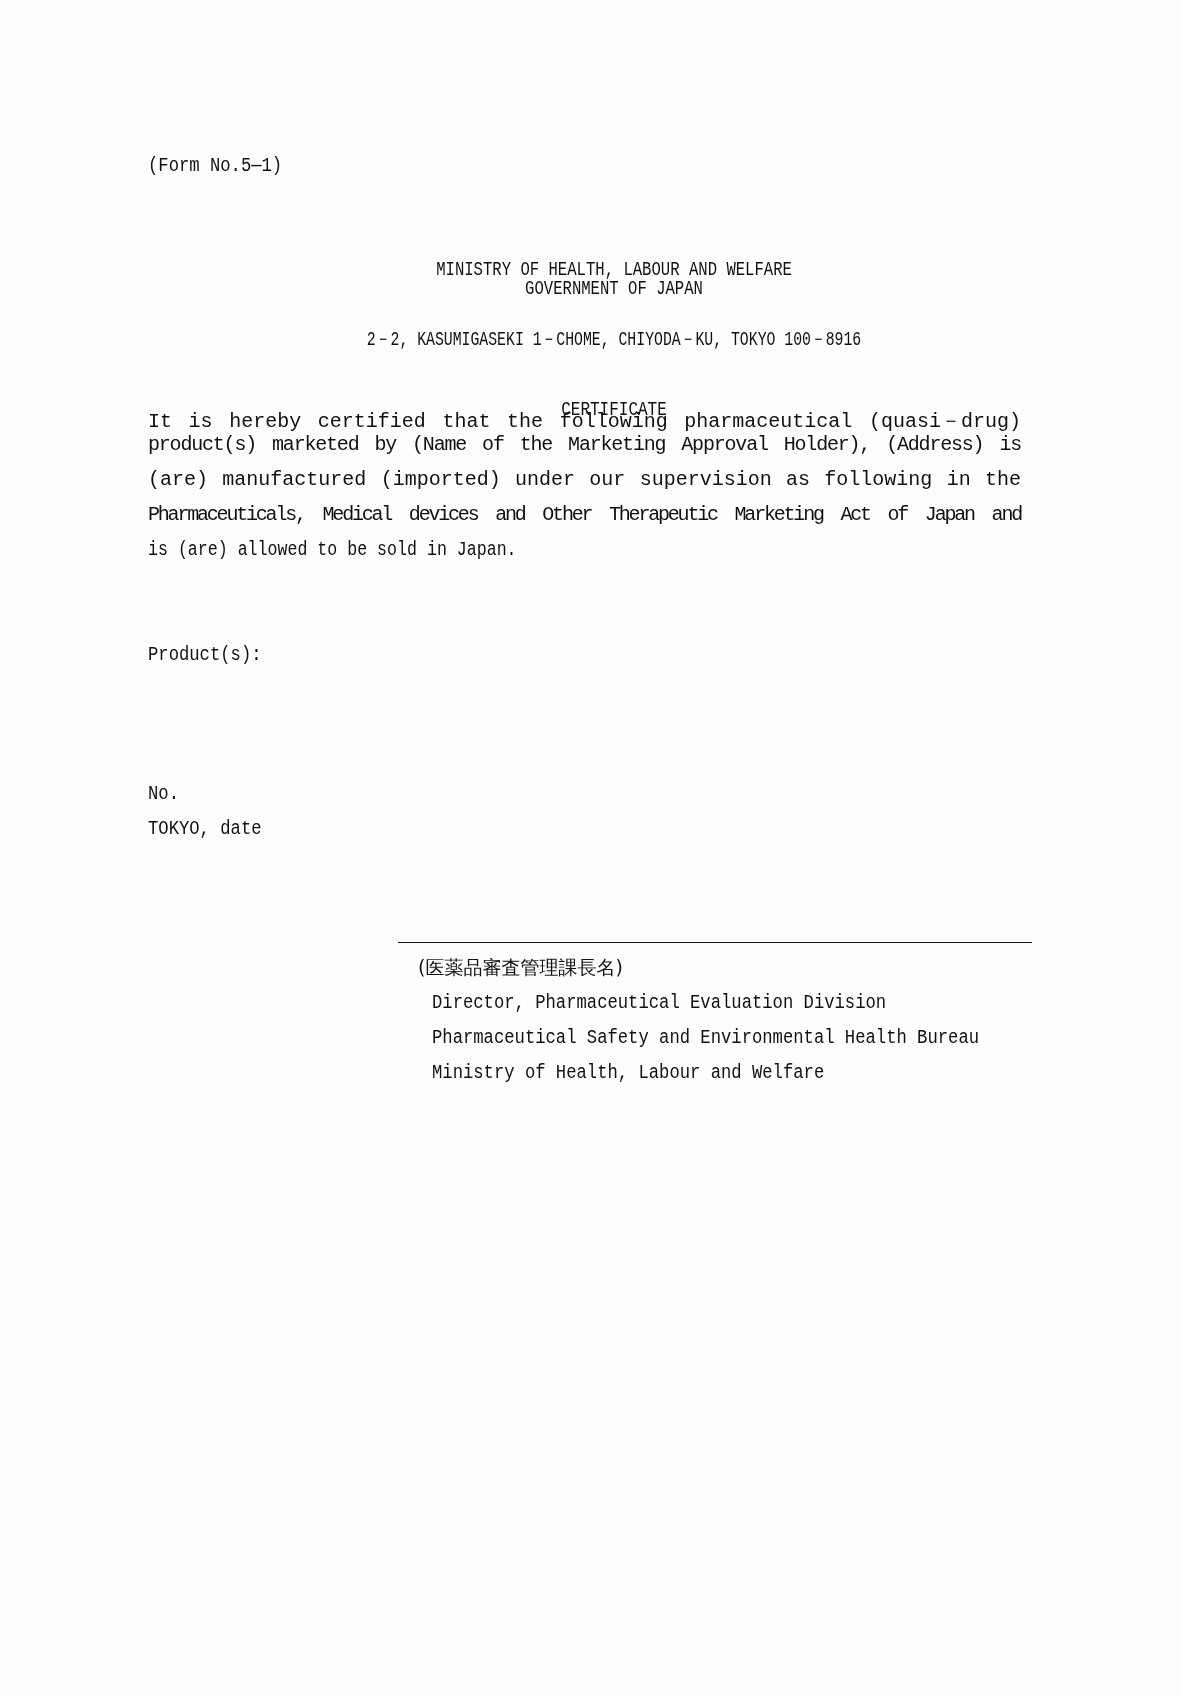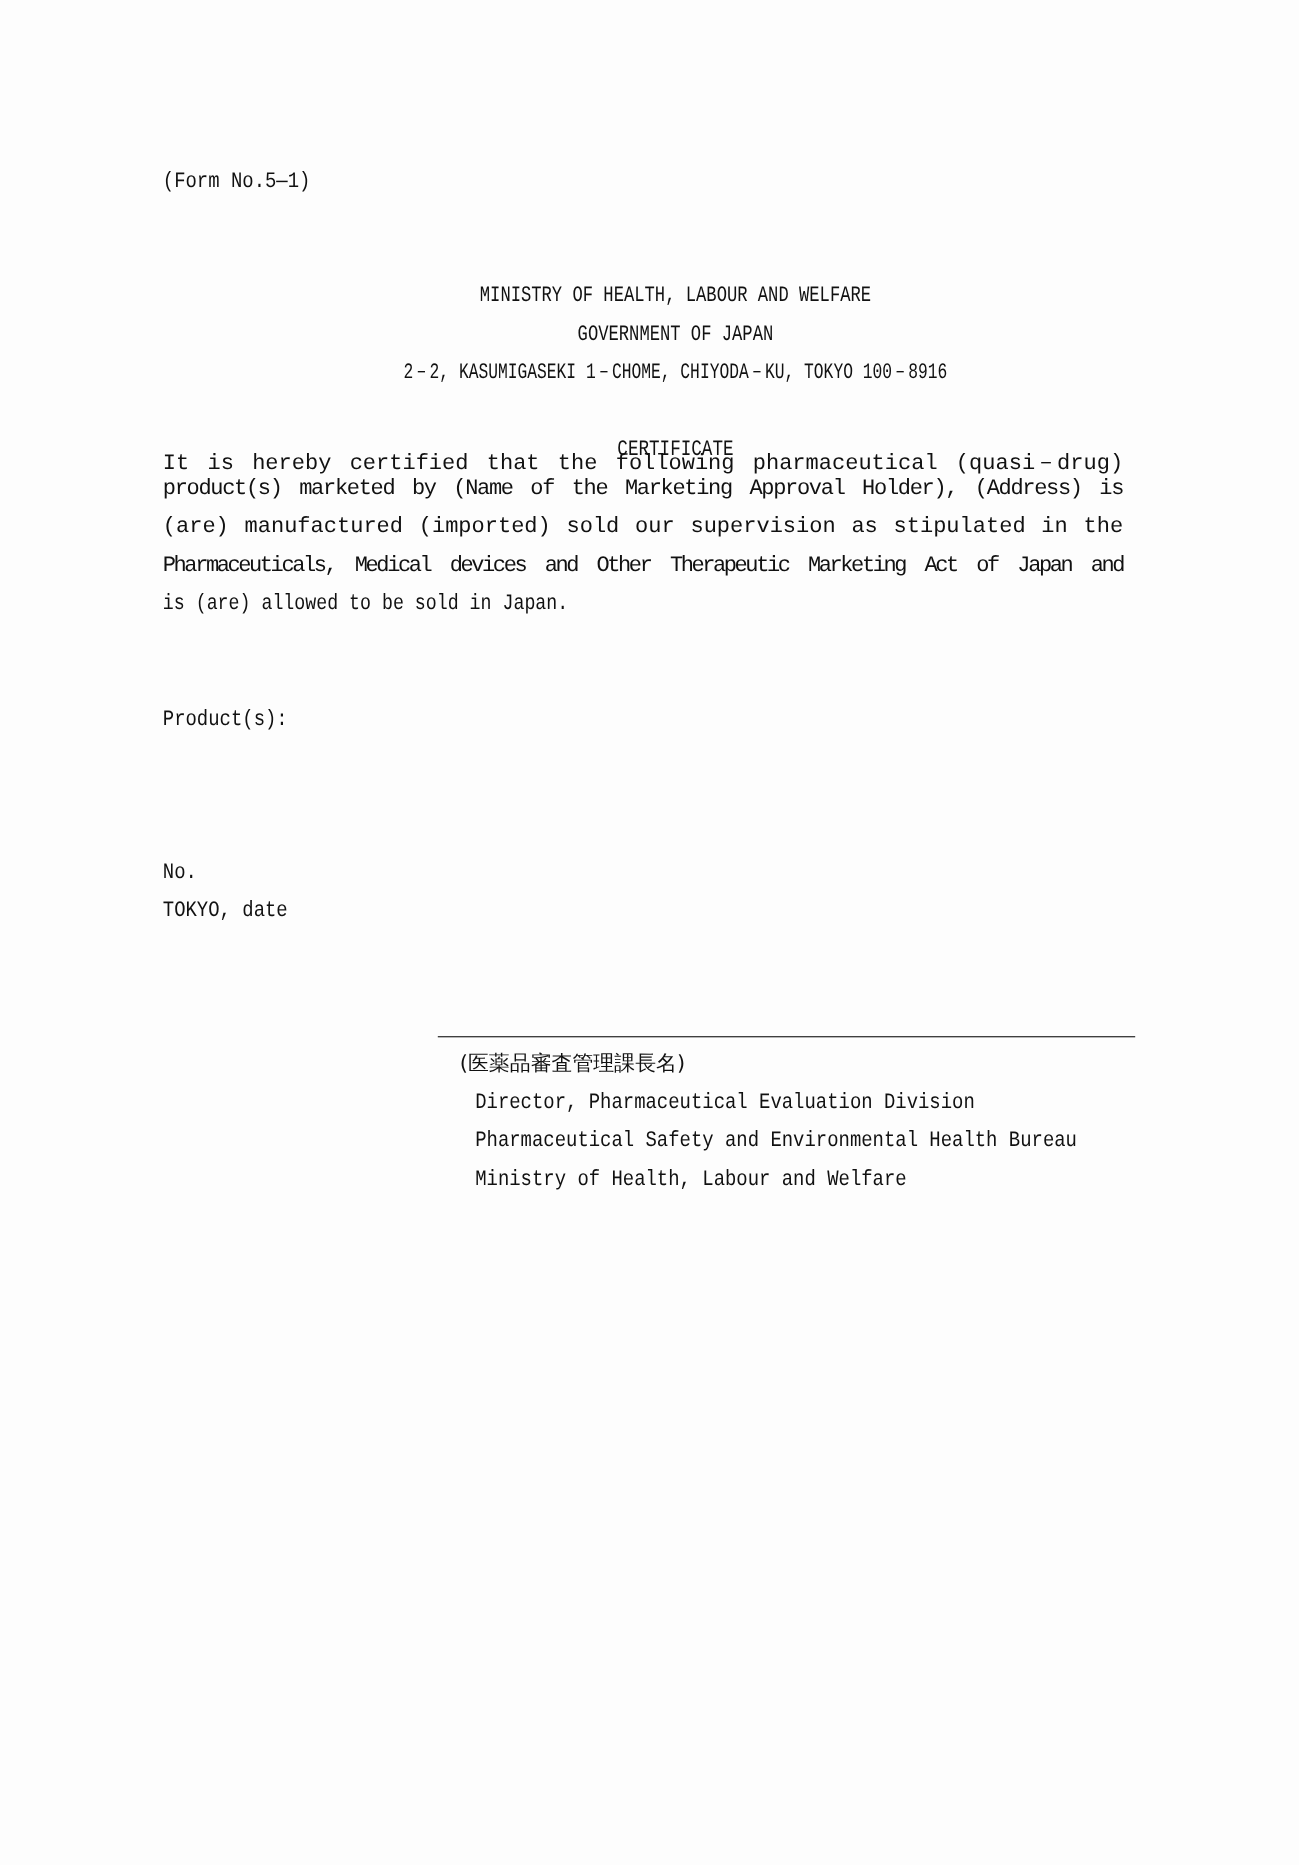--- a/index.html
+++ b/index.html
@@ -15,35 +15,35 @@
 </head>
 <body>
 
 <div>
 
   <div class="t" style="left:148px; top:148px; transform:scaleX(0.86);">(Form No.5—1)</div>
 
   <div class="c" style="top:217px;">
     <span class="center-inner" style="transform:scaleX(0.78);">MINISTRY OF HEALTH, LABOUR AND WELFARE</span>
   </div>
-  <div class="c" style="top:252px;font-family:Liberation Mono, monospace;">
+  <div class="c" style="top:236px;font-family:Liberation Mono, monospace;">
     <span class="center-inner" style="transform:scaleX(0.78);">GOVERNMENT OF JAPAN</span>
   </div>
   <div class="c" style="top:287px;text-align:center;">
     <span class="center-inner" style="transform:scaleX(0.74);">2－2, KASUMIGASEKI 1－CHOME, CHIYODA－KU, TOKYO 100－8916</span>
   </div>
 
   <div class="c" style="top:357px;">
     <span class="center-inner" style="transform:scaleX(0.80);">CERTIFICATE</span>
   </div>
 
   <div>
     <div class="body-line just" style="top:404px;"> It is hereby certified that the following pharmaceutical (quasi－drug)</div>
     <div class="body-line just" style="top:427px; letter-spacing:-1.2px;">product(s) marketed by (Name of the Marketing Approval Holder), (Address) is</div>
-    <div class="body-line just" style="top:462px;">(are) manufactured (imported) sold our supervision as stipulated in the</div>
+    <div class="body-line just" style="top:462px;">(are) manufactured (imported) under our supervision as following in the</div>
     <div class="body-line just" style="top:497px; letter-spacing:-2.2px;">Pharmaceuticals, Medical devices and Other Therapeutic Marketing Act of Japan and</div>
     <div class="t" style="left:148px; top:532px; transform:scaleX(0.83);">is (are) allowed to be sold in Japan.</div>
   </div>
 
   <div class="t" style="left:148px; top:637px; transform:scaleX(0.86);">Product(s):</div>
 
   <div class="t" style="left:148px; top:776px; transform:scaleX(0.86);">No.</div>
   <div class="t" style="left:148px; top:811px; transform:scaleX(0.86);">TOKYO, date</div>
 
   <div class="sig-line"></div>

